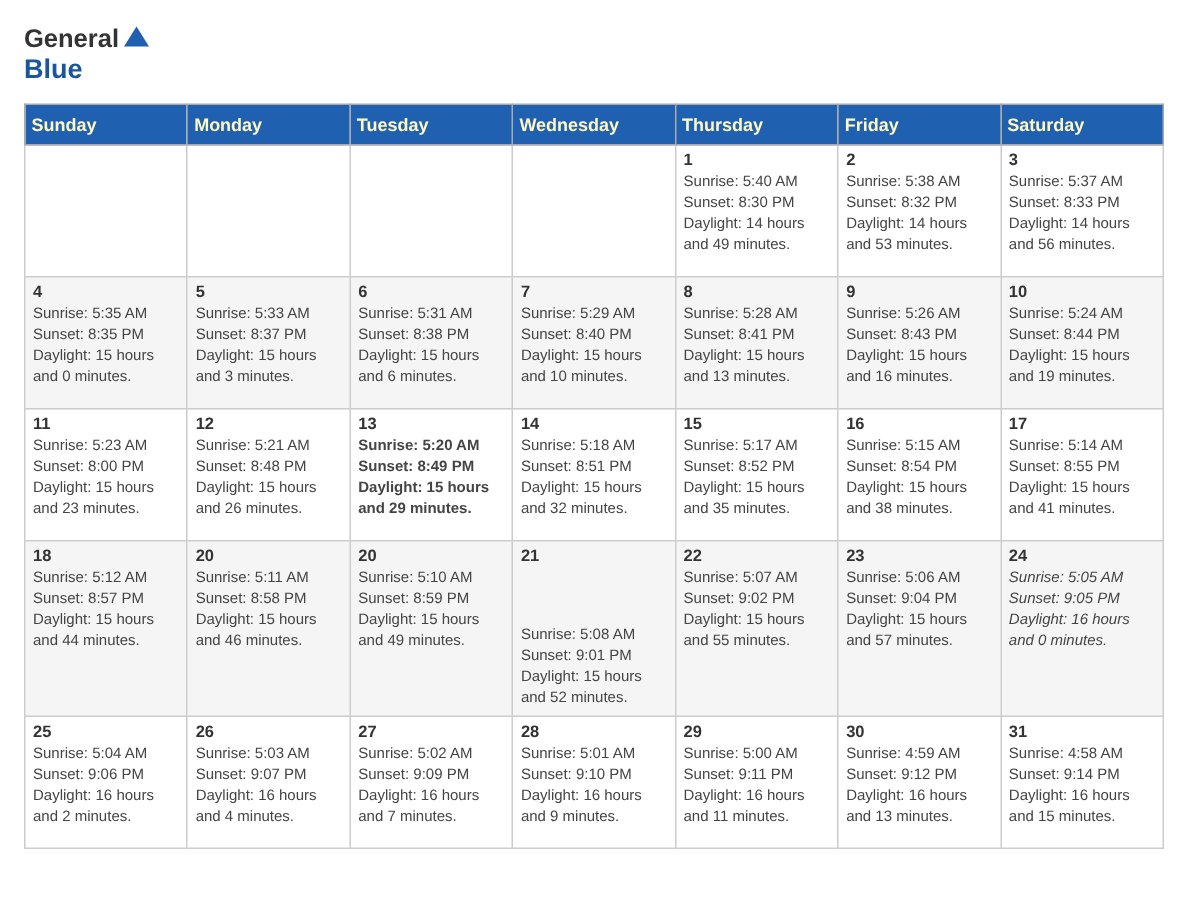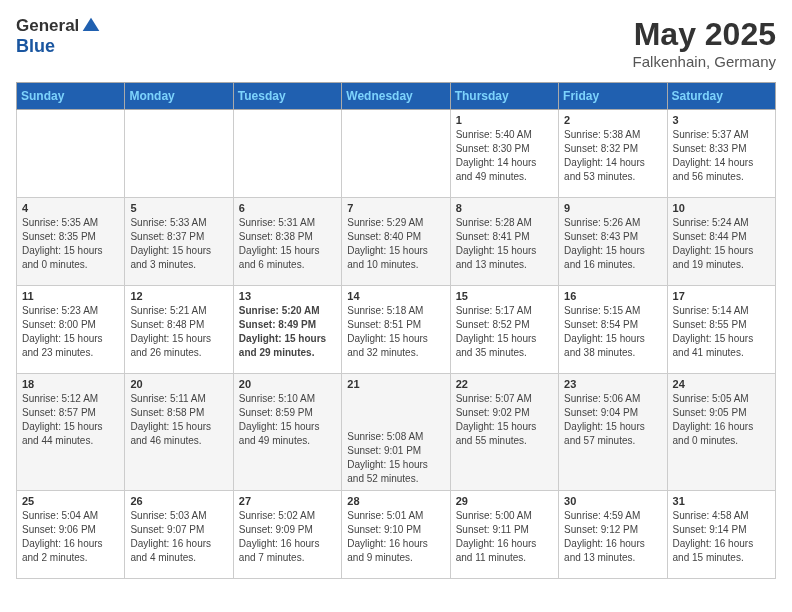--- a/index.html
+++ b/index.html
@@ -52,21 +52,21 @@
       font-size: 15px;
       color: #555;
     }
     .calendar {
       width: 100%;
       border-collapse: collapse;
       border: 1px solid #ccc;
     }
     .calendar th {
       background-color: #2060b0;
-      color: #7dd3fc;
+      color: #fef9c3;
       font-size: 12px;
       font-weight: bold;
       padding: 6px 4px;
       text-align: left;
       border: 1px solid #aaa;
     }
     .calendar td {
       vertical-align: top;
       font-size: 10px;
       color: #333;
@@ -99,24 +99,20 @@
 <div class="header">
   <div class="logo">
     <div class="logo-text">
       <span class="logo-general">General</span>
       <svg class="logo-icon" viewBox="0 0 24 24">
         <polygon points="12,2 22,18 2,18" fill="#2060b0"></polygon>
       </svg>
     </div>
     <span class="logo-blue">Blue</span>
   </div>
-  <div class="title-area">
-    <div class="month-title">May 2025</div>
-    <div class="location">Falkenhain, Germany</div>
-  </div>
 </div>
 
 <table class="calendar">
   <thead>
     <tr>
     <th>Sunday</th>
         <th>Monday</th>
         <th>Tuesday</th>
         <th>Wednesday</th>
         <th>Thursday</th>
@@ -292,21 +288,21 @@
         </td>
         <td>
           <div class="day-num">23</div>
           <div class="day-info" style="white-space: pre-line;">Sunrise: 5:06 AM
 Sunset: 9:04 PM
 Daylight: 15 hours
 and 57 minutes.</div>
         </td>
         <td>
           <div class="day-num">24</div>
-          <div class="day-info" style="white-space: pre-line;">Sunrise: 5:05 AM
+          <div class="day-info" style="white-space: pre-line; font-style: italic;">Sunrise: 5:05 AM
 Sunset: 9:05 PM
 Daylight: 16 hours
 and 0 minutes.</div>
         </td>
       </tr>
       <tr>
         <td>
           <div class="day-num">25</div>
           <div class="day-info" style="white-space: pre-line;">Sunrise: 5:04 AM
 Sunset: 9:06 PM

